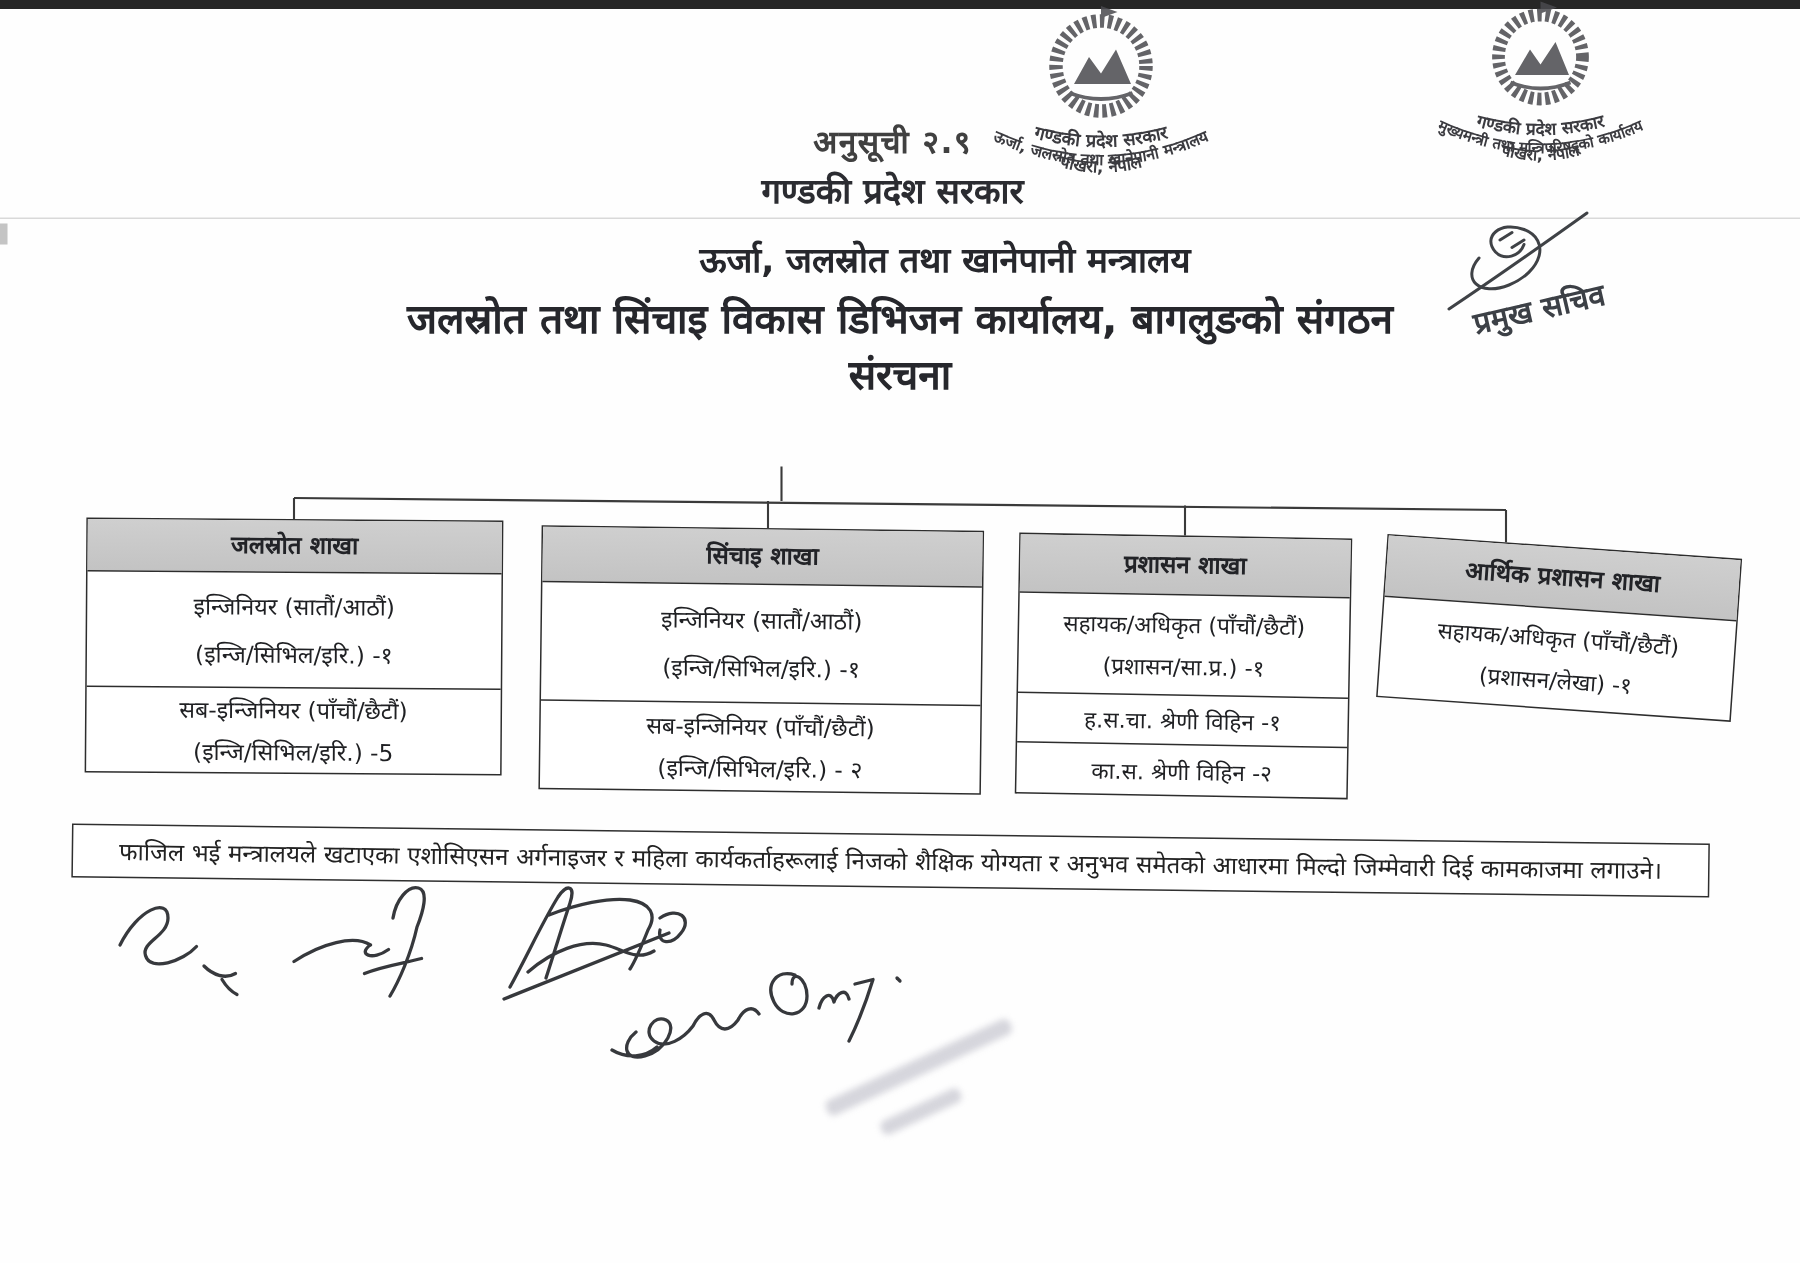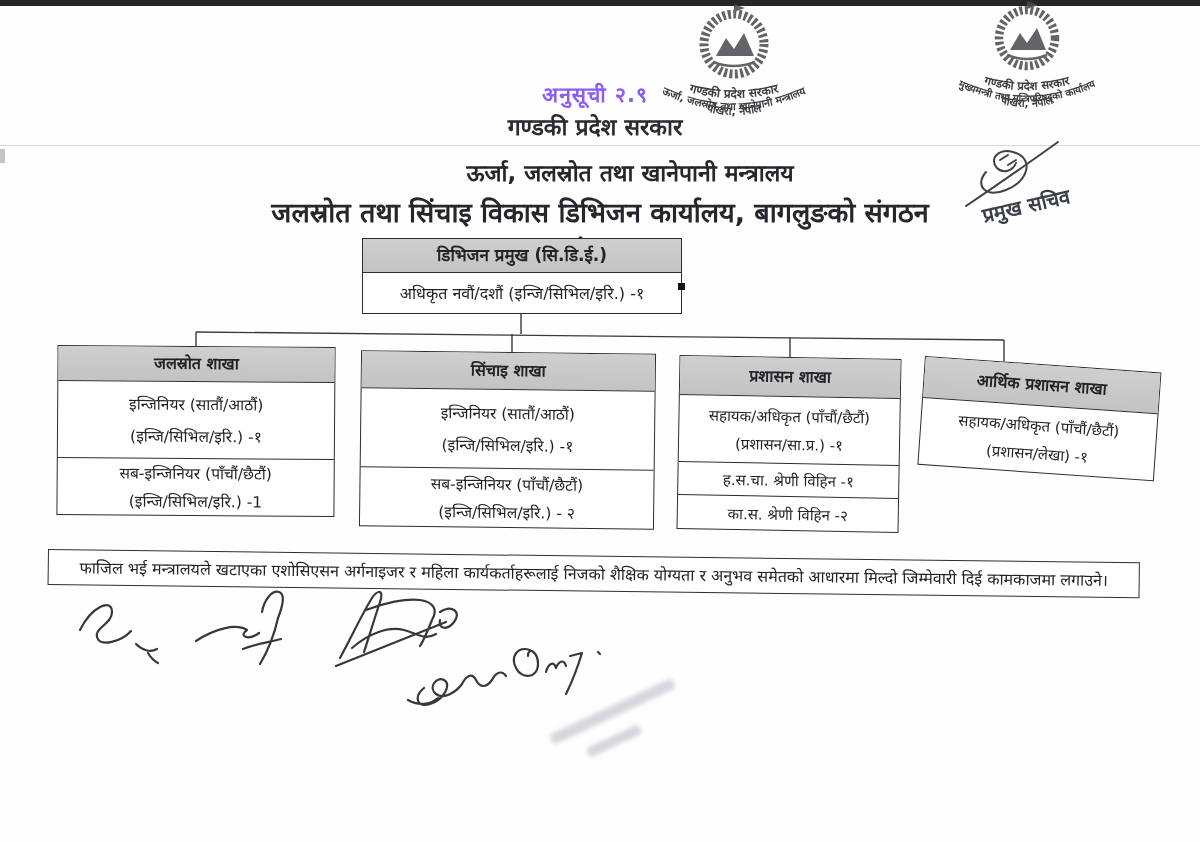--- a/index.html
+++ b/index.html
@@ -3,21 +3,21 @@
 <meta charset="utf-8">
 <style>
   html,body{margin:0;padding:0;background:#ffffff;}
   .page{position:relative;width:1200px;height:842px;overflow:hidden;background:#fefefe;
         font-family:"DejaVu Sans","Liberation Sans",sans-serif;color:#1f2023;}
   .abs{position:absolute;}
   .ctr{text-align:center;}
   .scan-bar{position:absolute;left:0;top:0;width:1200px;height:6px;background:#262626;}
   .seam{position:absolute;left:0;top:145px;width:1200px;height:1px;background:#d9d9d9;}
   .edge-speck{position:absolute;left:0;top:149px;width:5px;height:14px;background:#8a8a8a;opacity:.5;}
-  .annex{left:495px;top:80px;width:200px;font-size:21px;font-weight:600;letter-spacing:1px;color:#8b5cf6;}
+  .annex{left:495px;top:80px;width:200px;font-size:21px;font-weight:600;letter-spacing:1px;color:#404040;}
   .gov{left:460px;top:110px;width:270px;font-size:23px;font-weight:700;color:#2b2c31;}
   .title1{left:300px;top:156px;width:660px;font-size:23px;font-weight:700;color:#26272c;}
   .title2{left:260px;top:193px;width:680px;font-size:27px;font-weight:700;color:#26272c;}
   .chart-box{position:absolute;border:1.5px solid #2d2d2d;background:#fff;box-sizing:border-box;}
   .hdr{background:linear-gradient(#cfcfcf,#c3c3c3);border-bottom:1.4px solid #2d2d2d;
        font-weight:700;text-align:center;color:#222327;}
   .cell{display:flex;flex-direction:column;justify-content:center;align-items:center;text-align:center;color:#1f2023;}
   .cell + .cell{border-top:1.4px solid #2d2d2d;}
   .corner-dot{position:absolute;right:-4px;top:44px;width:7px;height:7px;background:#141414;}
   .note-box{left:48px;top:549px;width:1092px;height:36px;border:1.5px solid #2f2f2f;
@@ -99,37 +99,30 @@
     <g stroke="#3a3a3a" stroke-width="1.4" fill="none">
       <path d="M521 311 V334"></path>
       <path d="M196 332 L1004 340"></path>
       <path d="M196 332 V347"></path>
       <path d="M512 334 V353"></path>
       <path d="M790 337 V358"></path>
       <path d="M1004 340 V364"></path>
     </g>
   </svg>
 
-  <div class="chart-box" style="left:362px;top:238px;width:320px;">
-    <div class="hdr" style="height:33px;line-height:33px;font-size:17px;">डिभिजन प्रमुख (सि.डि.ई.)</div>
-    <div class="cell" style="height:40px;font-size:16px;">
-      <div>अधिकृत नवौं/दशौं (इन्जि/सिभिल/इरि.) -१</div>
-    </div>
-    <div class="corner-dot"></div>
-  </div>
 
   <div class="chart-box" style="left:57px;top:346px;width:278px;transform:rotate(.4deg);">
     <div class="hdr" style="height:34px;line-height:34px;font-size:16px;">जलस्रोत शाखा</div>
     <div class="cell" style="height:76px;font-size:15.5px;gap:10px;">
       <div>इन्जिनियर (सातौं/आठौं)</div>
       <div>(इन्जि/सिभिल/इरि.) -१</div>
     </div>
     <div class="cell" style="height:56px;font-size:15.5px;gap:6px;">
       <div>सब-इन्जिनियर (पाँचौं/छैटौं)</div>
-      <div>(इन्जि/सिभिल/इरि.) -1</div>
+      <div>(इन्जि/सिभिल/इरि.) -5</div>
     </div>
   </div>
 
   <div class="chart-box" style="left:360px;top:352px;width:295px;transform:rotate(.7deg);">
     <div class="hdr" style="height:36px;line-height:36px;font-size:16px;">सिंचाइ शाखा</div>
     <div class="cell" style="height:78px;font-size:15.5px;gap:10px;">
       <div>इन्जिनियर (सातौं/आठौं)</div>
       <div>(इन्जि/सिभिल/इरि.) -१</div>
     </div>
     <div class="cell" style="height:58px;font-size:15.5px;gap:6px;">

